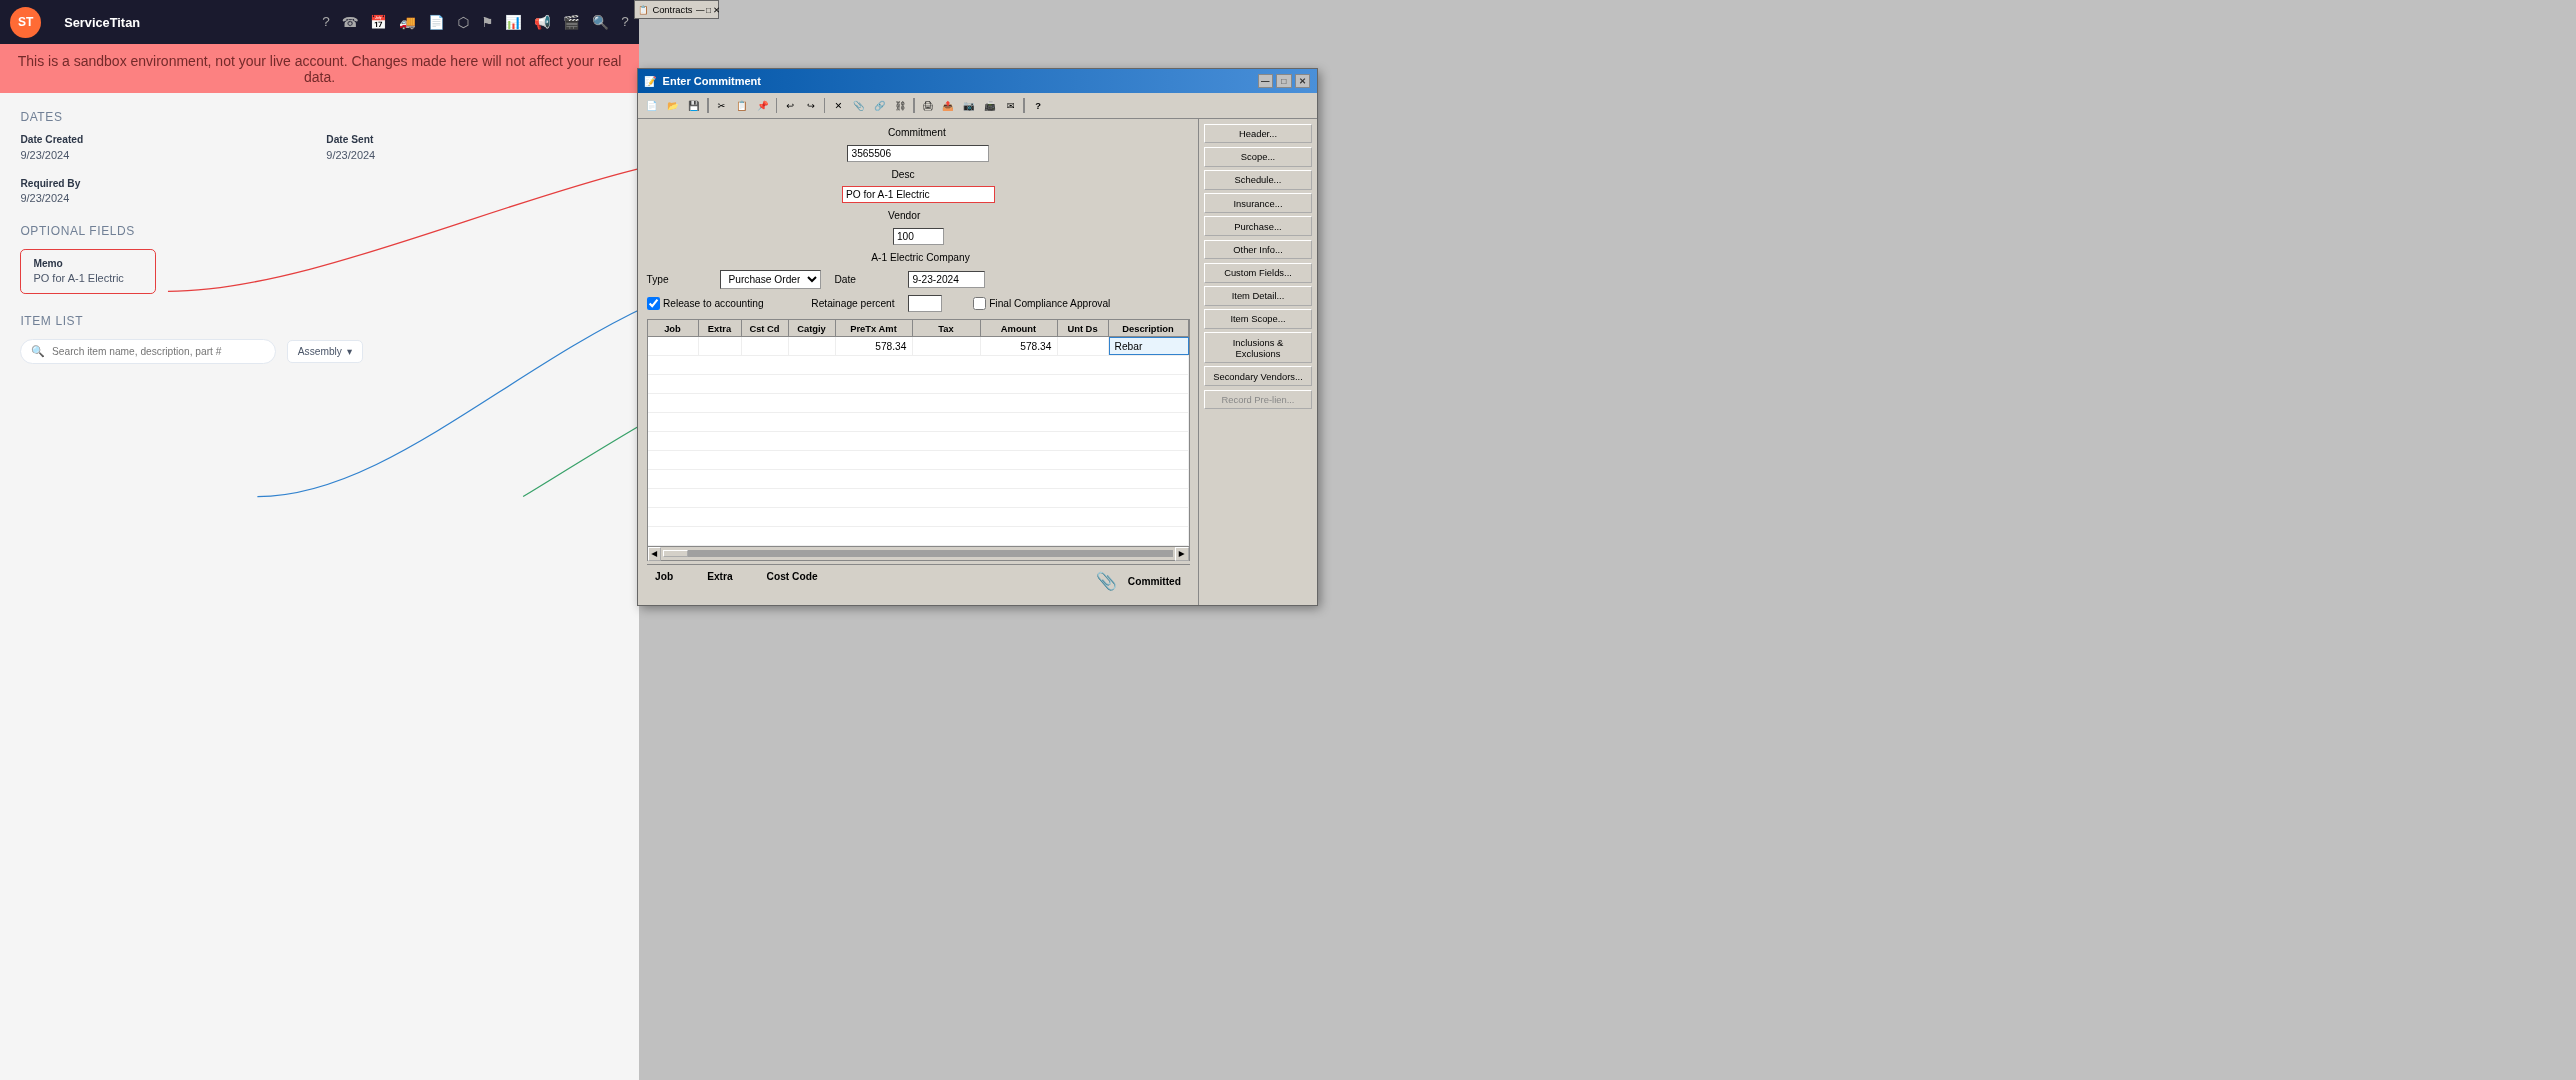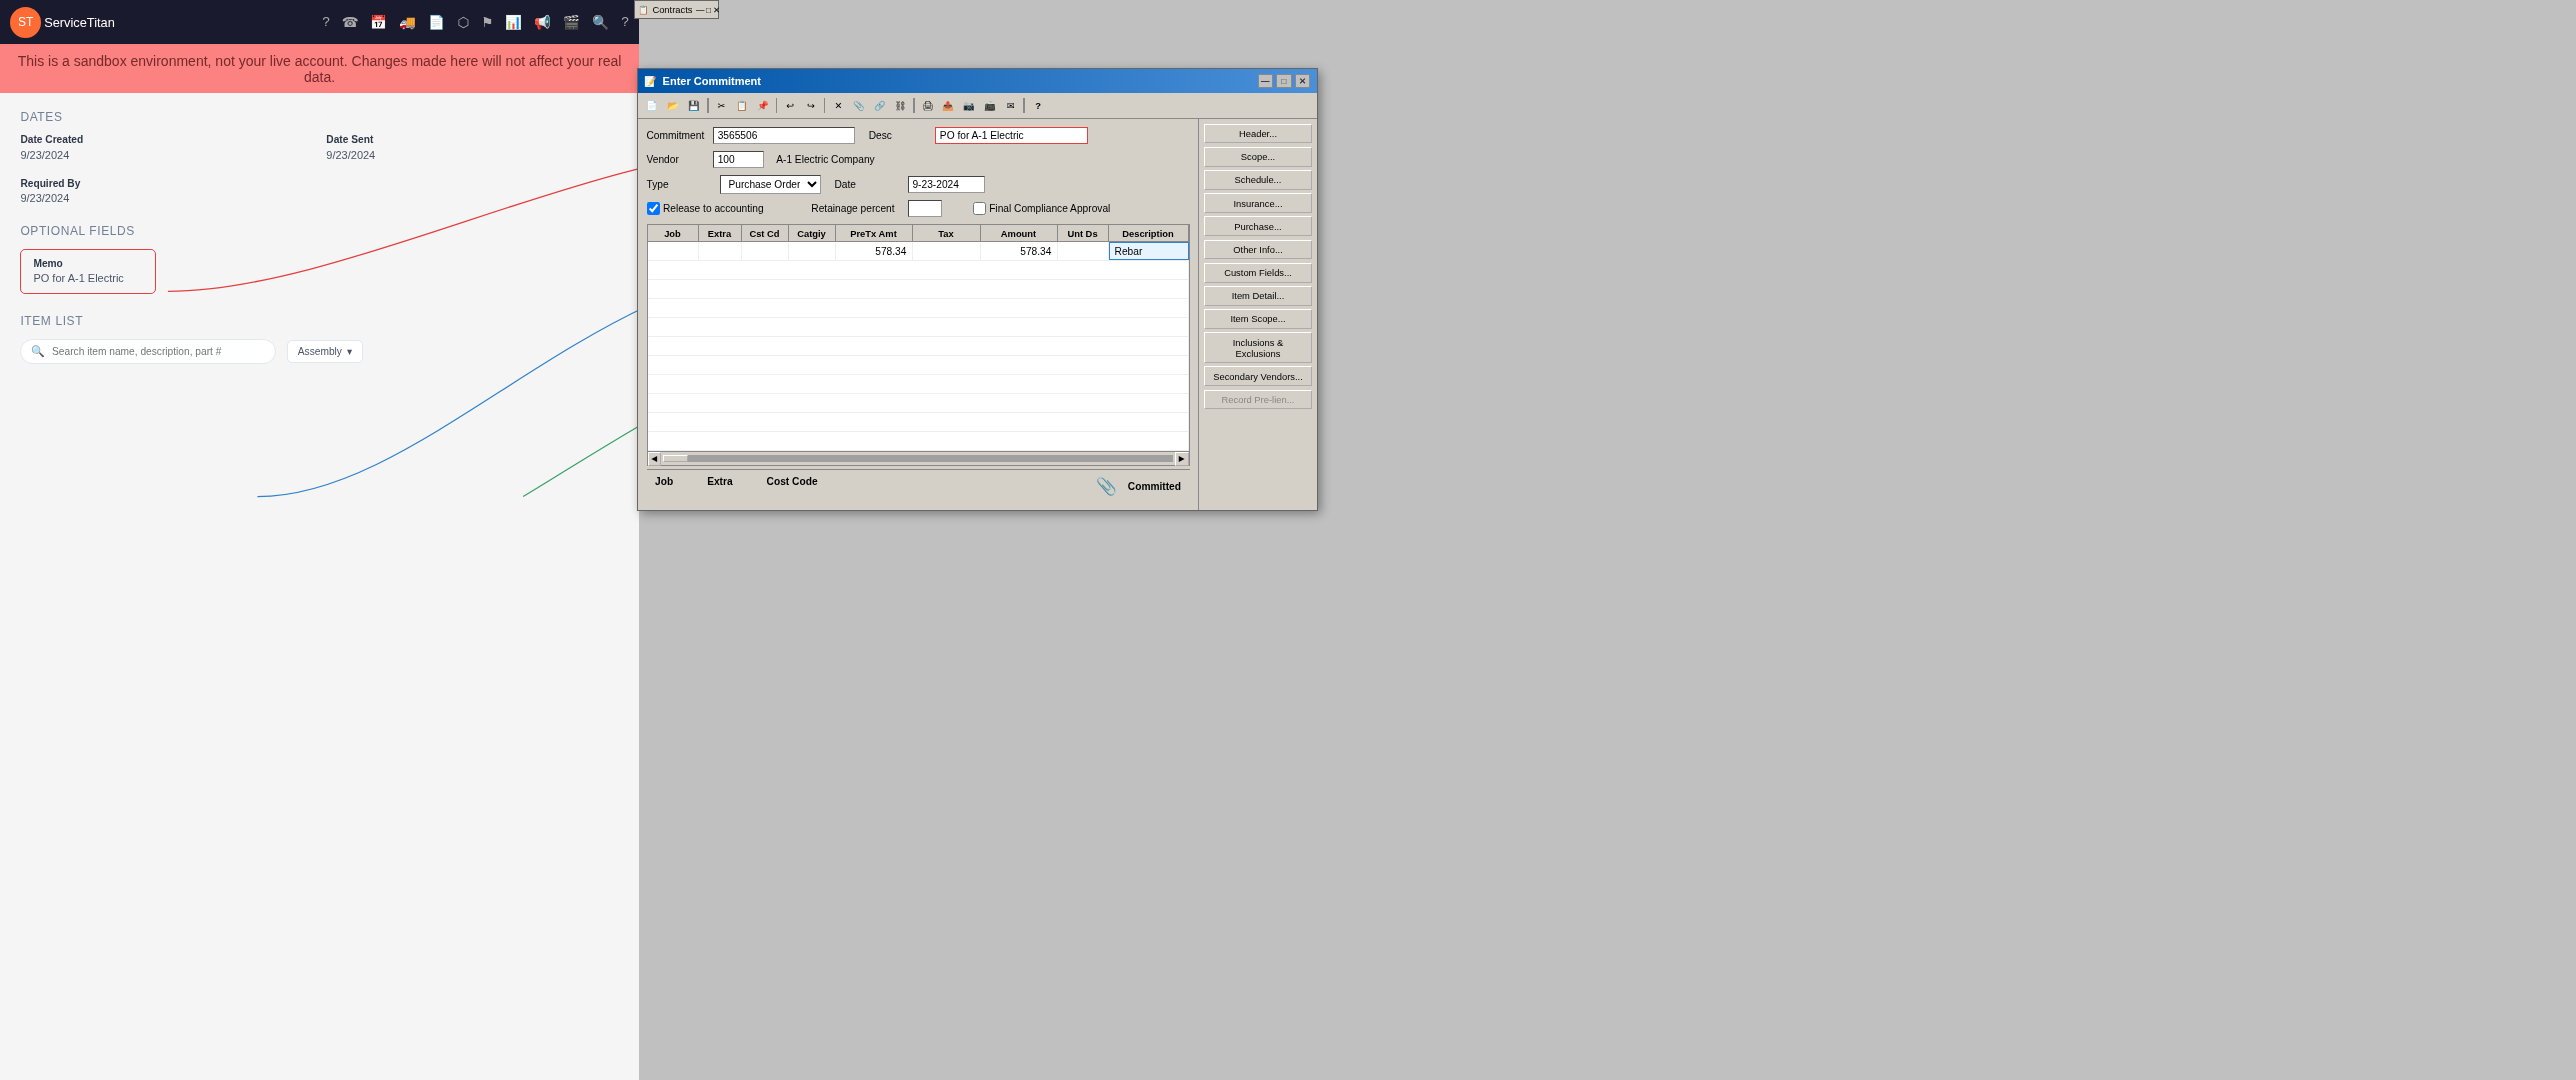--- a/index.html
+++ b/index.html
@@ -3,21 +3,21 @@
   <meta charset="utf-8">
   <style>
     * { box-sizing: border-box; margin: 0; padding: 0; }
     body { font-family: Arial, sans-serif; font-size: 10.2px; background: #c0c0c0; overflow: hidden; width: 2576px; height: 1080px; }
 
     
     .st-app { position: absolute; top: 0; left: 0; width: 639px; height: 1080px; background: #f5f5f5; }
 
     
     .st-navbar { background: #1a1a2e; height: 44px; display: flex; align-items: center; padding: 0 10.2px; gap: 13.6px; }
-    .st-logo { display: flex; align-items: center; gap: 3px; color: white; font-size: 12.8px; font-weight: normal; text-align: right; }
+    .st-logo { display: flex; align-items: center; gap: 23px; color: white; font-size: 12.8px; font-weight: bold; text-align: right; }
     .st-logo-icon { width: 31px; height: 31px; background: #ff6b35; border-radius: 50%; display: flex; align-items: center; justify-content: center; color: white; font-size: 12px; }
     .st-nav-icons { display: flex; gap: 12px; margin-left: auto; }
     .st-nav-icon { color: #aaa; font-size: 13.6px; cursor: pointer; }
 
     
     .sample-banner { background: #e8f4fd; border-bottom: 0.9px solid #bee3f8; padding: 8.5px 13.6px; font-size: 10.2px; color: #2b6cb0; display: flex; align-items: center; justify-content: space-between; }
     .get-started-btn { background: #3182ce; color: white; padding: 3.4px 10.2px; border-radius: 3.4px; font-size: 9.4px; cursor: pointer; }
 
     
     .sandbox-banner { background: #fc8181; padding: 8.5px 13.6px; font-size: 14px; color: #742a2a; text-align: center; }
@@ -75,21 +75,21 @@
     
     .win-toolbar { background: #d4d0c8; border-bottom: 0.9px solid #888; padding: 2.6px 5.1px; display: flex; gap: 1.7px; align-items: center; flex-wrap: wrap; min-height: 25.6px; }
     .tb-btn { width: 19px; height: 19px; background: #d4d0c8; border: 0.9px solid transparent; display: flex; align-items: center; justify-content: center; font-size: 9.4px; cursor: pointer; }
     .tb-separator { width: 1.7px; height: 15.3px; background: #888; margin: 0 1.7px; }
 
     
     .win-body { display: flex; background: #d4d0c8; }
     .win-main { flex: 1; padding: 8.5px; }
 
     
-    .form-row { display: flex; align-items: center; gap: 6.8px; margin-bottom: 6.8px; font-size: 10.2px; }
+    .form-row { display: flex; align-items: center; gap: 6.8px; margin-bottom: 6.8px; font-size: 10.2px; flex-direction: column; }
     .form-label { color: #000; min-width: 60px; }
     .form-input { border: 1.7px inset #999; background: white; padding: 1.7px 3.4px; font-size: 10.2px; height: 17px; }
     .form-input.highlighted { border: 1.7px solid #e53e3e; }
     .vendor-name { font-size: 10.2px; color: #000; margin-left: 5.1px; }
 
     
     .type-date-row { display: flex; align-items: center; gap: 13.6px; margin-bottom: 6.8px; }
     .type-select { border: 1.7px inset #999; background: white; padding: 1.7px 3.4px; font-size: 10.2px; height: 19px; }
     .date-input { border: 1.7px inset #999; background: white; padding: 1.7px 3.4px; font-size: 10.2px; height: 17px; width: 77px; }
 

